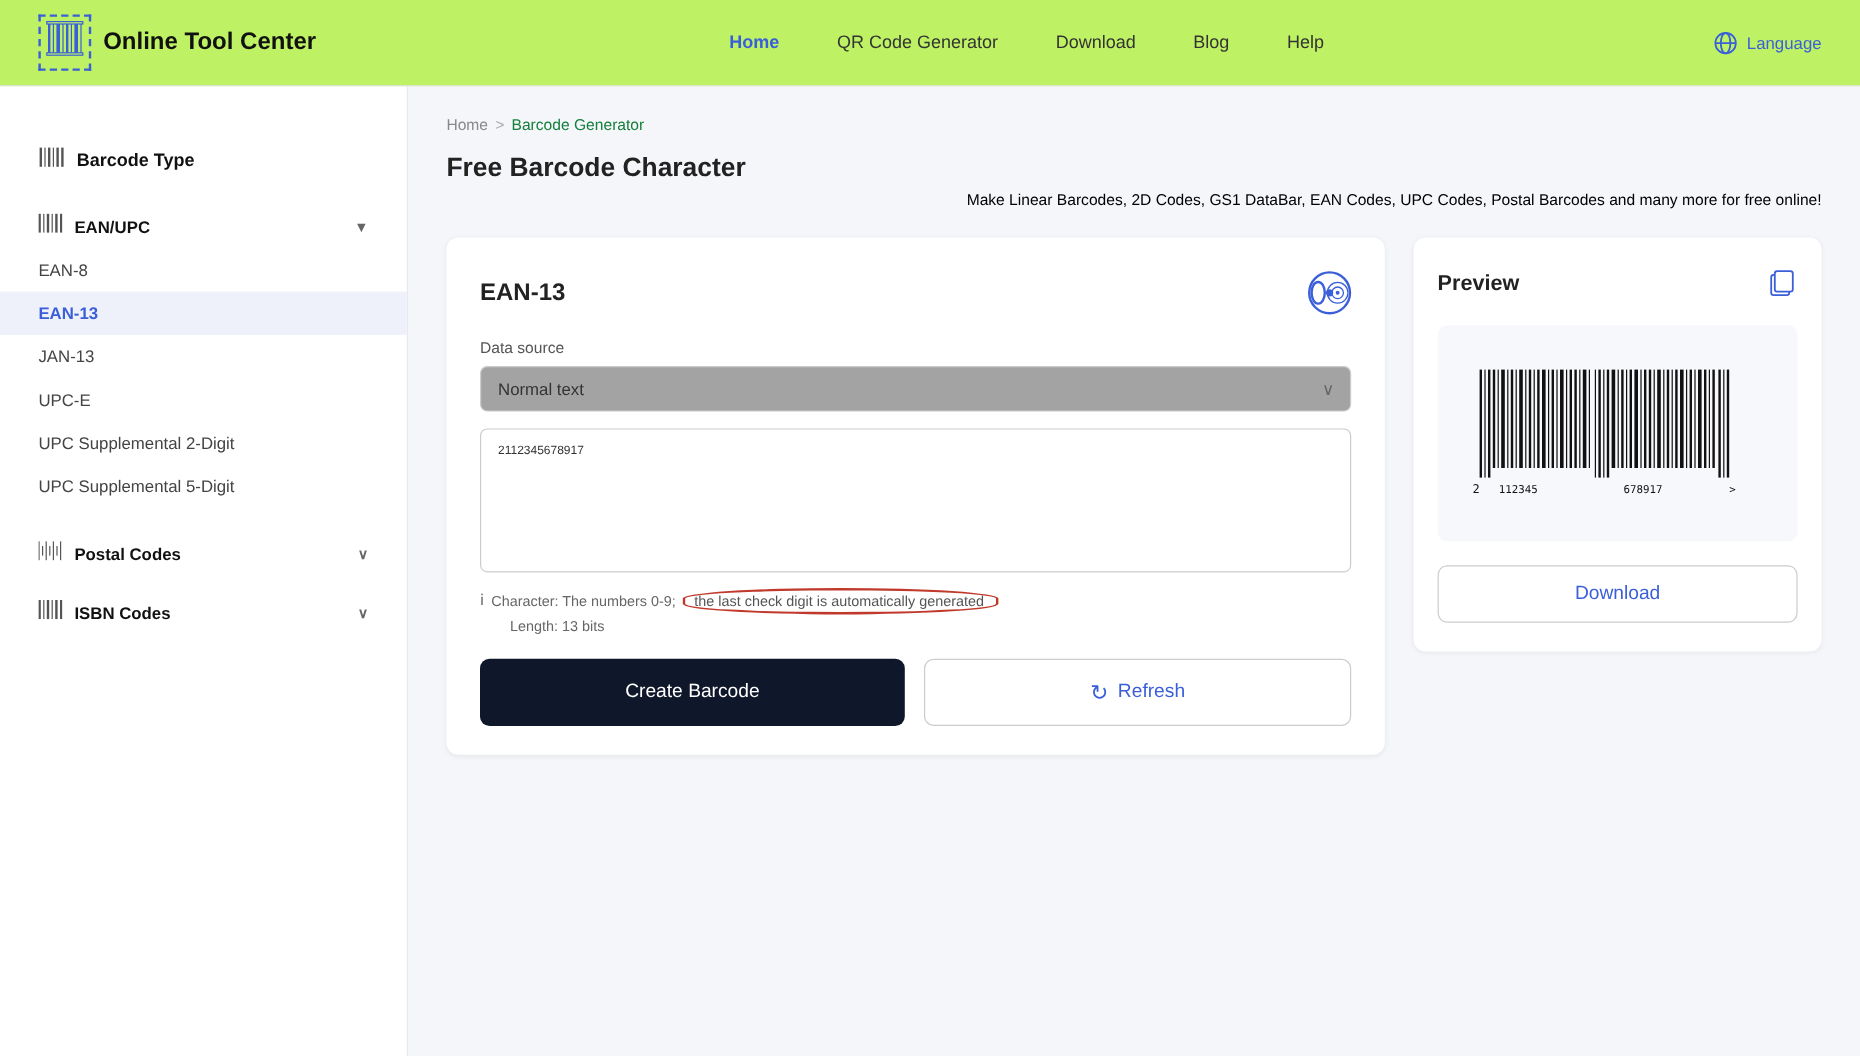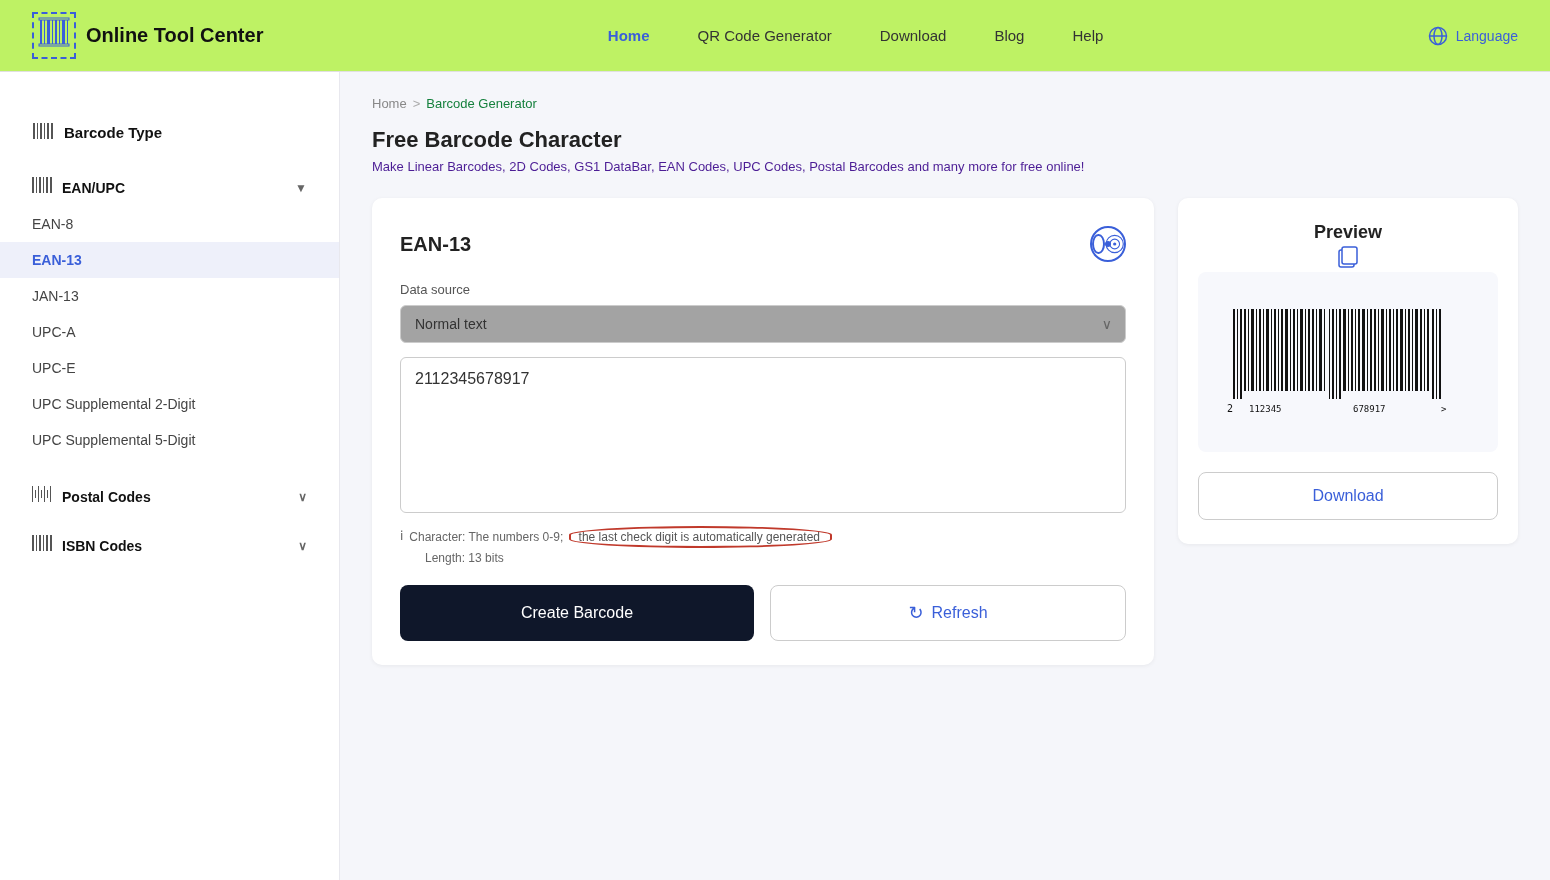--- a/index.html
+++ b/index.html
@@ -127,21 +127,22 @@
     .page-title-area {
       margin-bottom: 24px;
     }
     .page-title {
       font-size: 22px;
       font-weight: bold;
       margin-bottom: 6px;
     }
     .page-subtitle {
       font-size: 13px;
-      color: #4c1d95;
+      color: #000000;
+      text-align: right;
     }
 
     
     .content-row {
       display: flex;
       gap: 24px;
       align-items: flex-start;
     }
 
     
@@ -216,24 +217,24 @@
       transform: translateY(-50%);
       color: #666;
       pointer-events: none;
     }
 
     .text-area {
       width: 100%;
       border: 1px solid #ccc;
       border-radius: 6px;
       padding: 12px 14px;
-      font-size: 16px;
+      font-size: 10px;
       color: #333;
       resize: none;
-      height: 156px;
+      height: 120px;
       outline: none;
       font-family: Arial, sans-serif;
     }
 
     .info-text {
       font-size: 12px;
       color: #666;
       margin-top: 10px;
       margin-bottom: 20px;
       display: flex;
@@ -295,21 +296,21 @@
       padding: 24px 20px 24px 20px;
       box-shadow: 0 1px 4px rgba(0,0,0,0.06);
       display: flex;
       flex-direction: column;
       align-items: stretch;
     }
     .preview-header {
       display: flex;
       align-items: center;
       justify-content: space-between;
-      flex-direction: column;
+      margin-bottom: 20px;
     }
     .preview-title {
       font-size: 18px;
       font-weight: bold;
     }
 
     .barcode-container {
       background: #f7f8fc;
       border-radius: 8px;
       display: flex;
@@ -411,23 +412,20 @@
     </div>
 
     <div class="sidebar-item">
       <span>EAN-8</span>
     </div>
     <div class="sidebar-item active">
       <span>EAN-13</span>
     </div>
     <div class="sidebar-item">
       <span>JAN-13</span>
-    </div>
-    <div class="sidebar-item">
-      <span>UPC-A</span>
     </div>
     <div class="sidebar-item">
       <span>UPC-E</span>
     </div>
     <div class="sidebar-item">
       <span>UPC Supplemental 2-Digit</span>
     </div>
     <div class="sidebar-item">
       <span>UPC Supplemental 5-Digit</span>
     </div>

